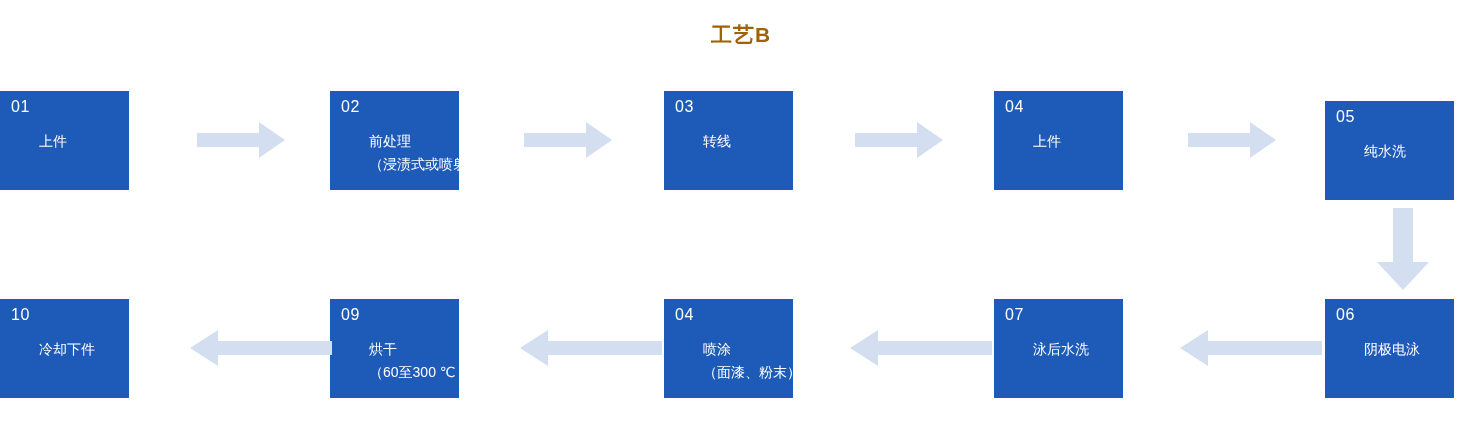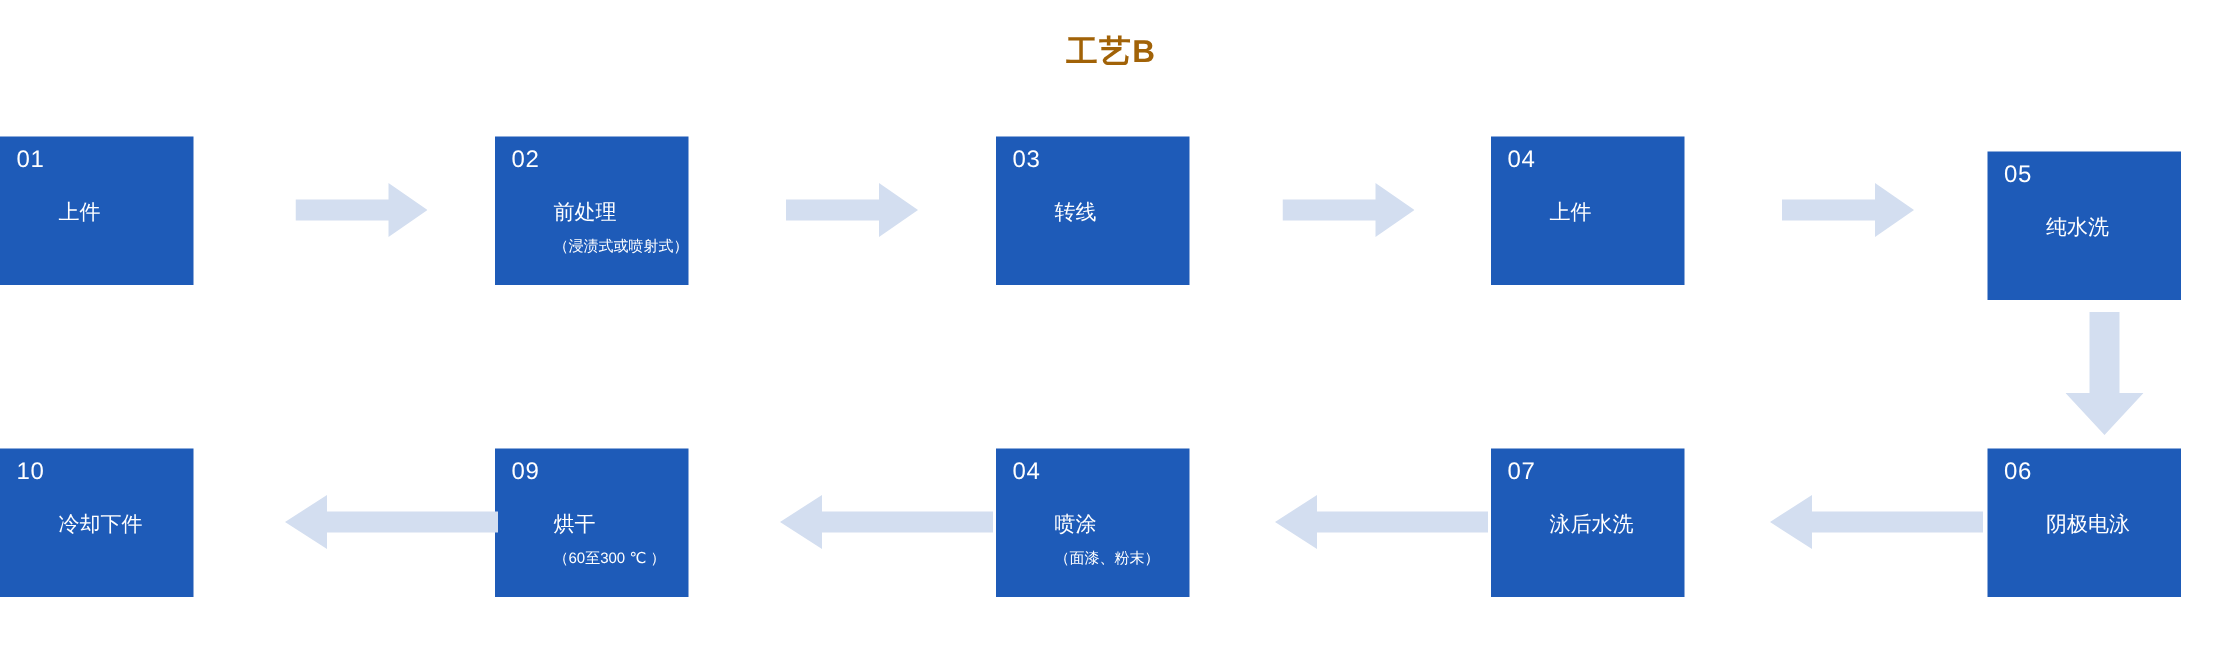--- a/index.html
+++ b/index.html
@@ -67,21 +67,21 @@
     padding-left: 39px;
   }
   .node .node-label {
     font-size: 14px;
     color: #ffffff;
     line-height: 23px;
     text-align: center;
     white-space: nowrap;
   }
   .node .node-sub {
-    font-size: 10px;
+    font-size: 14px;
     color: #ffffff;
     line-height: 23px;
     text-align: center;
     white-space: nowrap;
   }
   .node .node-sub:empty { display: none; }
 
   
   #node-01 { left: 0px;    top: 91px; }
   #node-02 { left: 330px;  top: 91px; }

